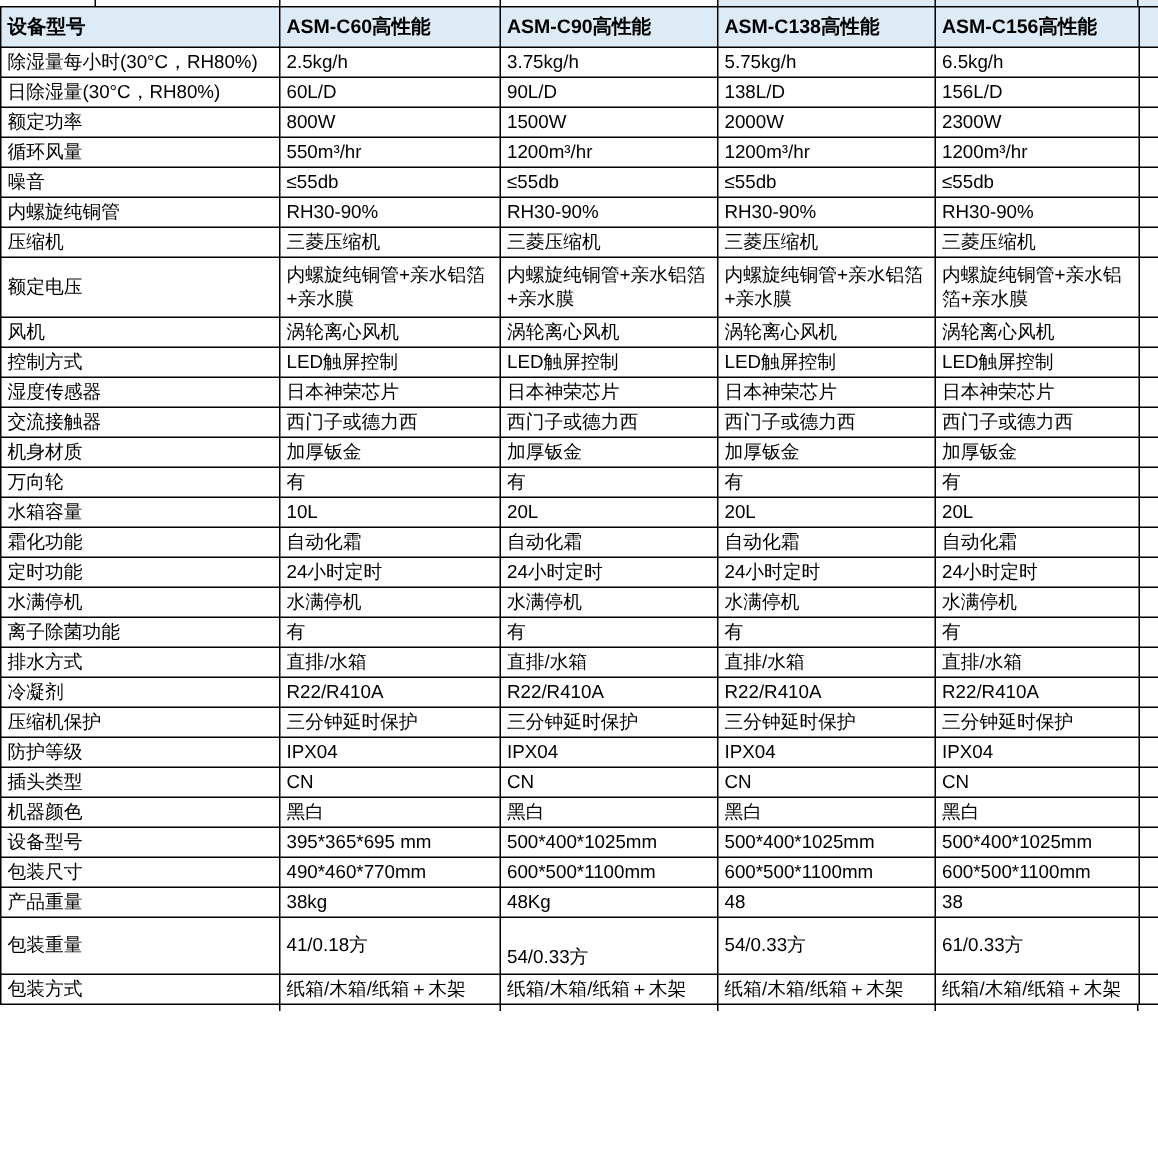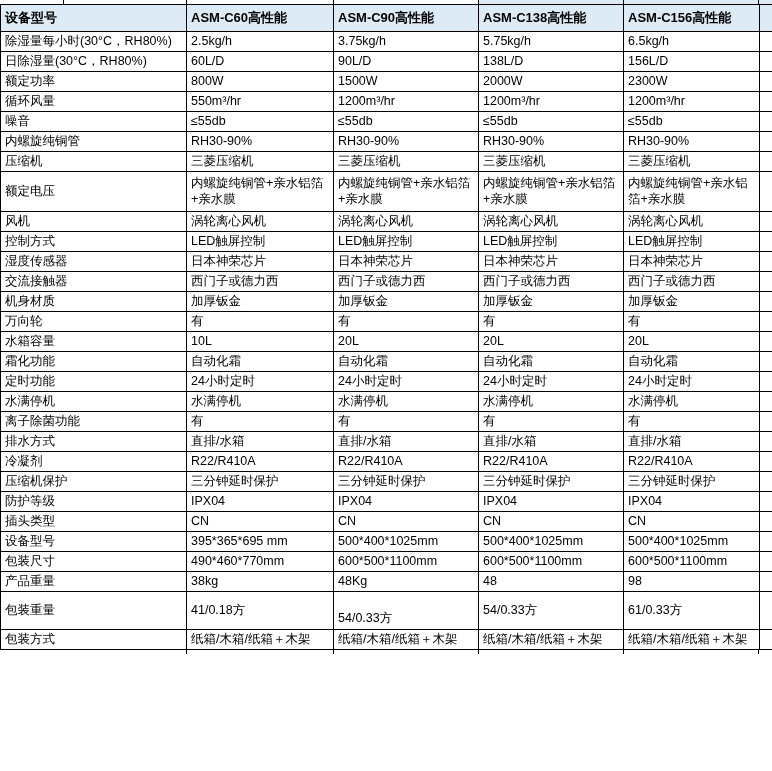--- a/index.html
+++ b/index.html
@@ -280,41 +280,49 @@
         </tr>
         <tr>
           <td class="label">插头类型</td>
           <td class="val">CN</td>
           <td class="val">CN</td>
           <td class="val">CN</td>
           <td class="val">CN</td>
           <td class="sliver-col"></td>
         </tr>
         <tr>
+          <td class="label">机器颜色</td>
+          <td class="val">黑白</td>
+          <td class="val">黑白</td>
+          <td class="val">黑白</td>
+          <td class="val">黑白</td>
+          <td class="sliver-col"></td>
+        </tr>
+        <tr>
           <td class="label">设备型号</td>
           <td class="val">395*365*695 mm</td>
           <td class="val">500*400*1025mm</td>
           <td class="val">500*400*1025mm</td>
           <td class="val">500*400*1025mm</td>
           <td class="sliver-col"></td>
         </tr>
         <tr>
           <td class="label">包装尺寸</td>
           <td class="val">490*460*770mm</td>
           <td class="val">600*500*1100mm</td>
           <td class="val">600*500*1100mm</td>
           <td class="val">600*500*1100mm</td>
           <td class="sliver-col"></td>
         </tr>
         <tr>
           <td class="label">产品重量</td>
           <td class="val">38kg</td>
           <td class="val">48Kg</td>
           <td class="val">48</td>
-          <td class="val">98</td>
+          <td class="val">38</td>
           <td class="sliver-col"></td>
         </tr>
         <tr style="height: 38px;">
           <td class="label">包装重量</td>
           <td class="val">41/0.18方</td>
           <td class="val vbottom">54/0.33方</td>
           <td class="val">54/0.33方</td>
           <td class="val">61/0.33方</td>
           <td class="sliver-col"></td>
         </tr>

